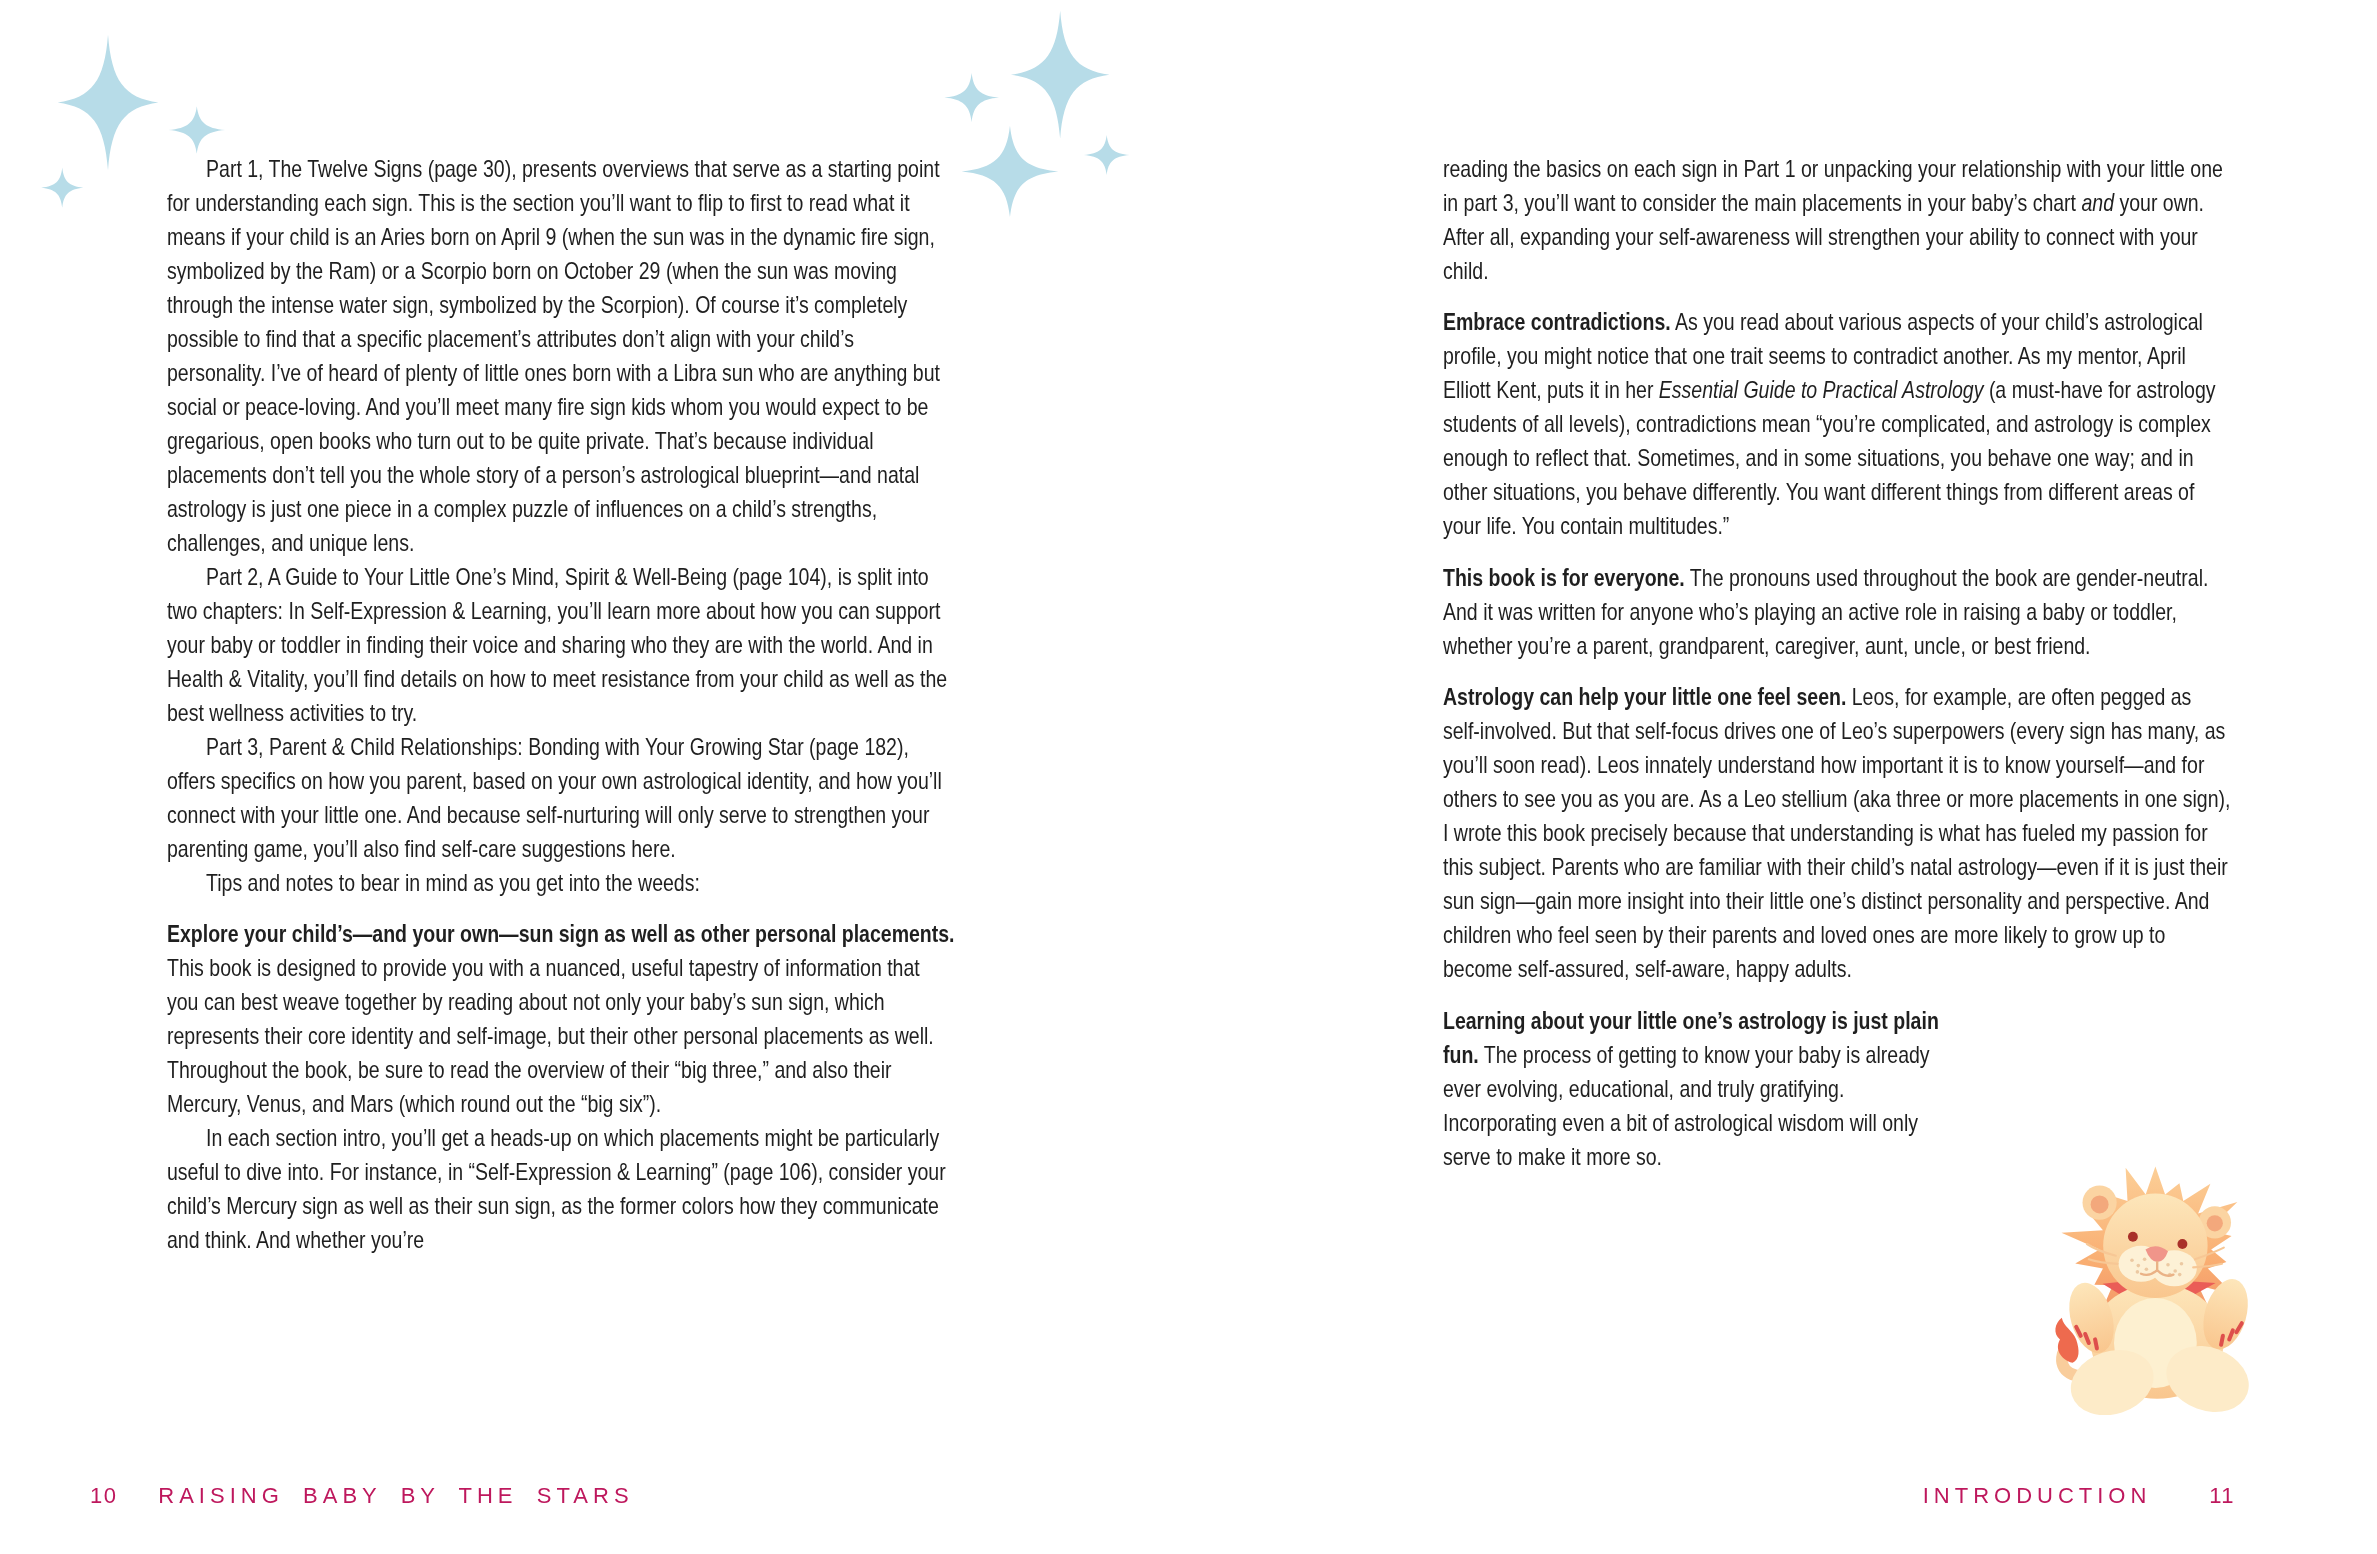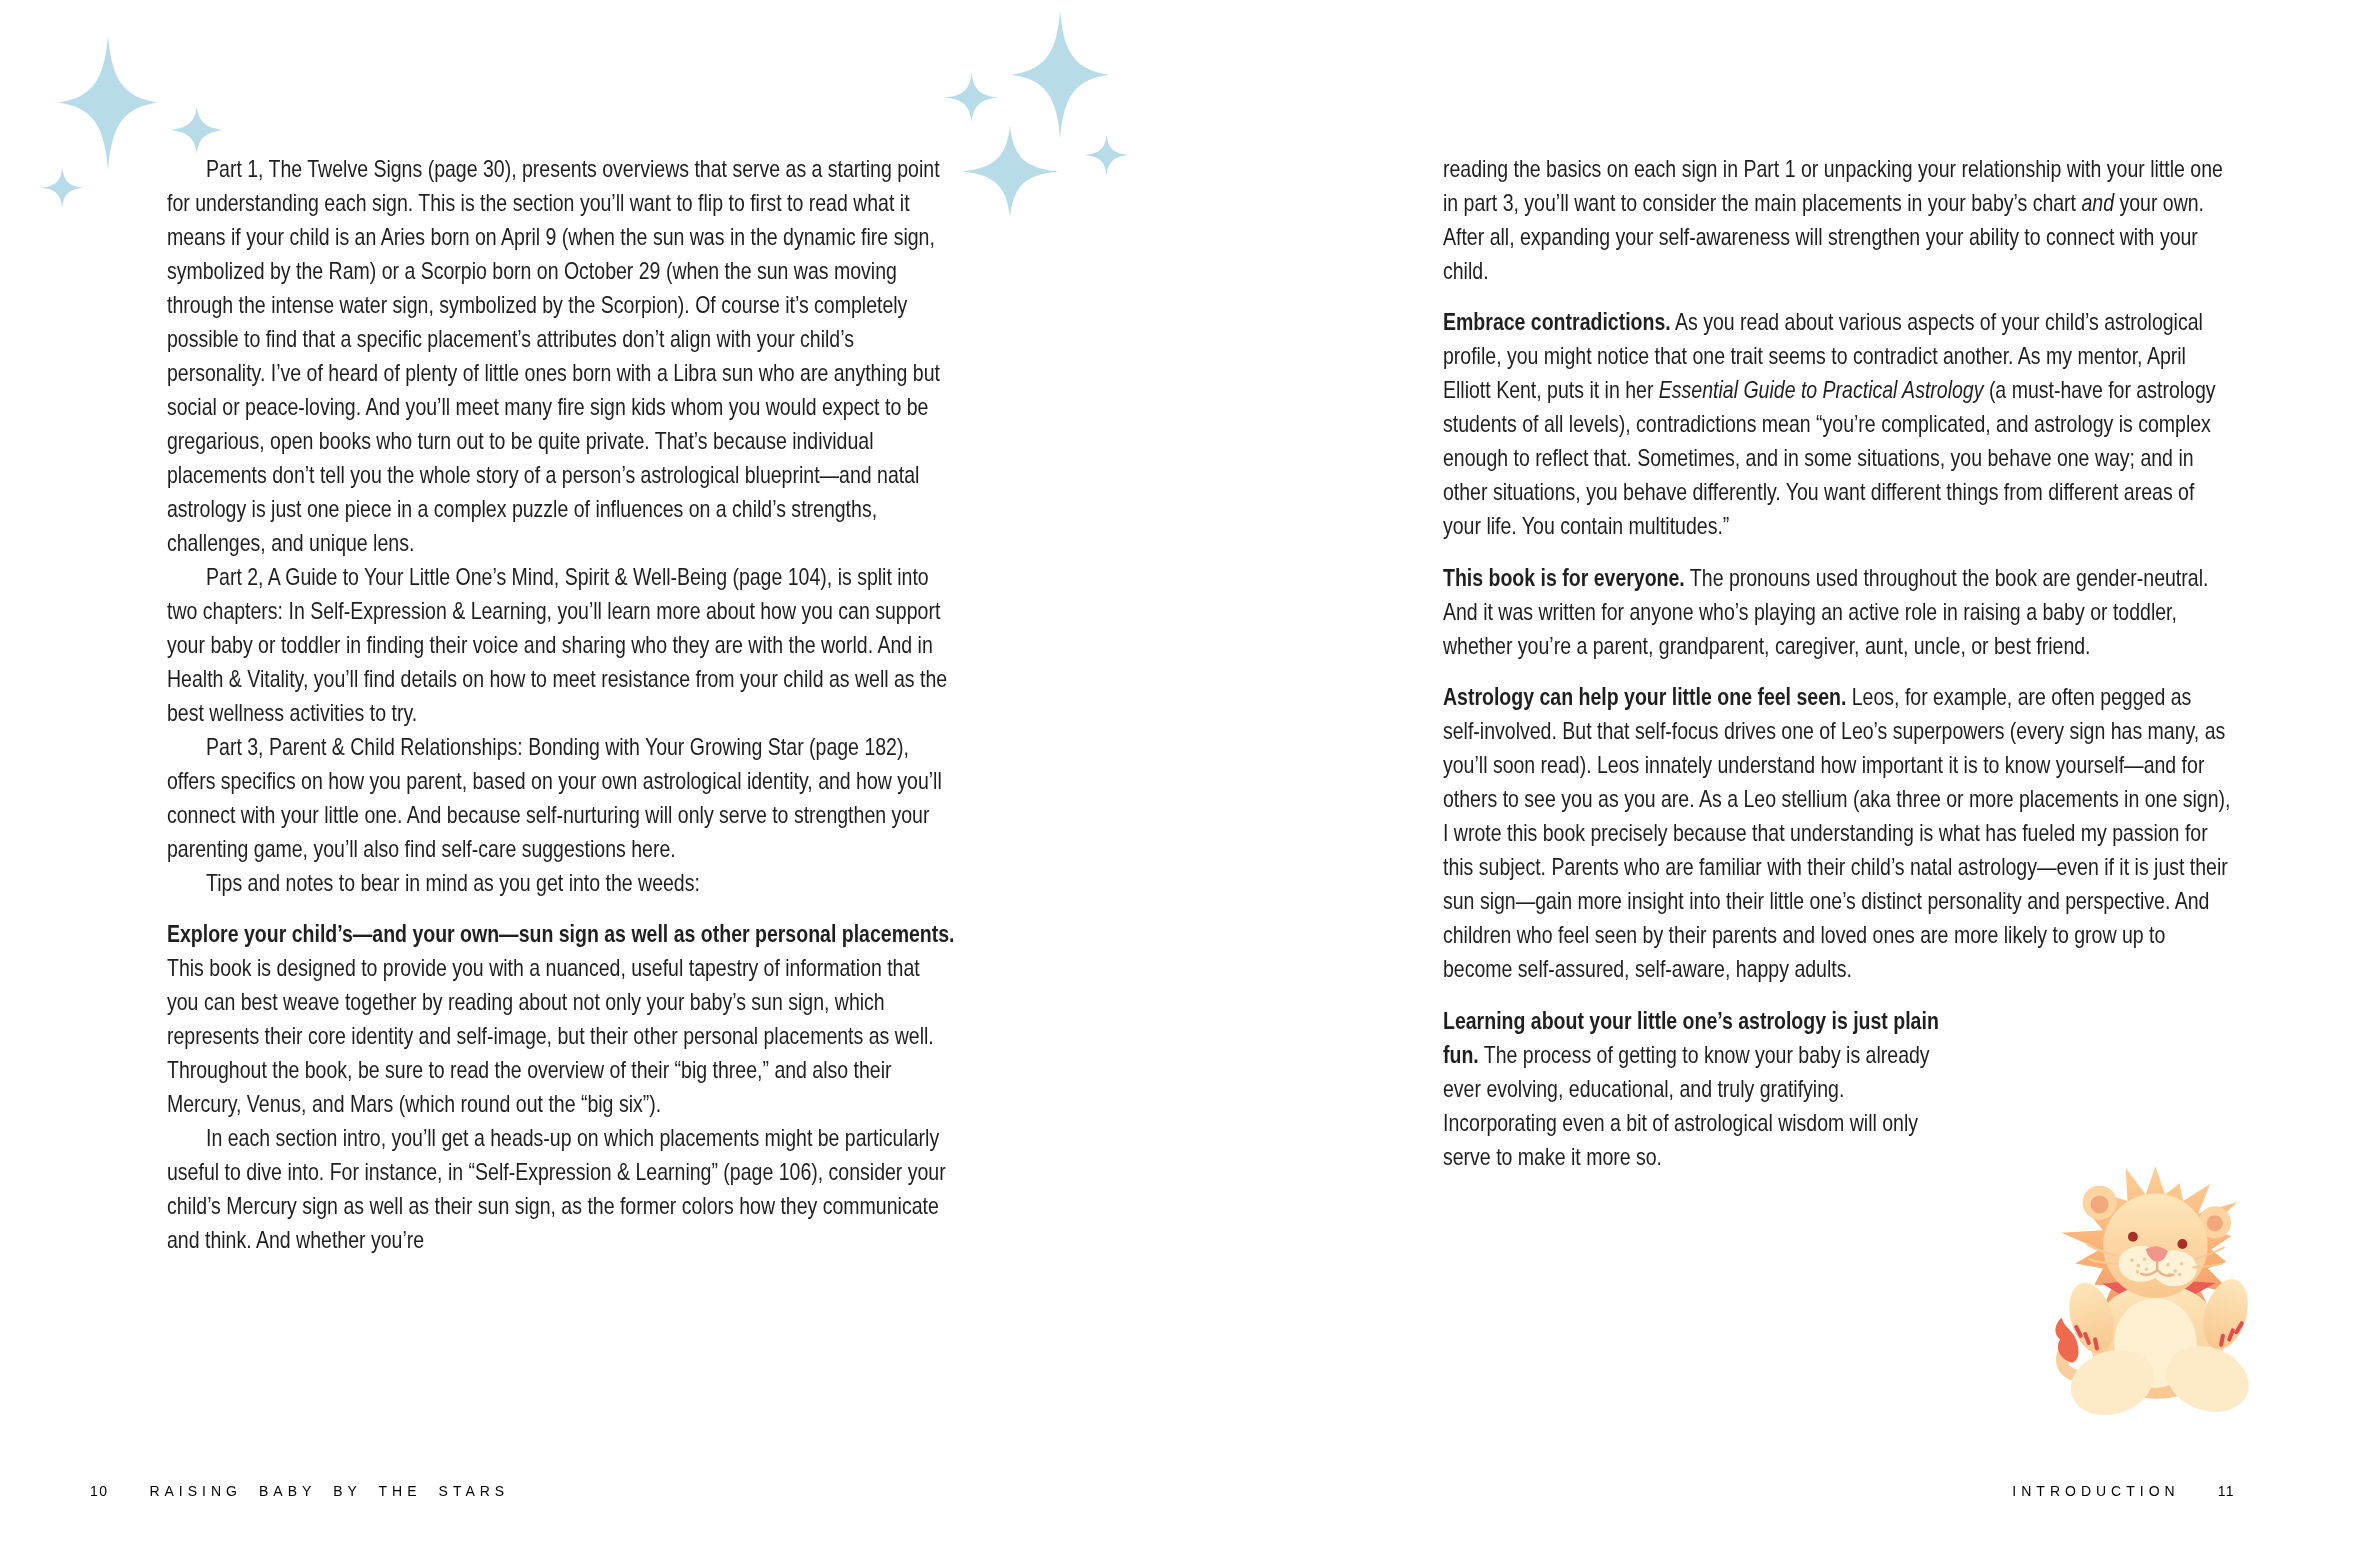--- a/index.html
+++ b/index.html
@@ -16,27 +16,27 @@
   .column.left{left:167px;}
   .column.right{left:1443px;}
   .para{margin:0;}
   .para.indent{text-indent:48px;}
   .para.gap{margin-top:17.4px;}
   .para.narrow{width:629px;}
   .b{font-weight:700;}
   .i{font-style:italic;}
   
   .footer{
-    position:absolute;top:1483px;font-size:14px;color:#000000;
+    position:absolute;top:1483px;font-size:22px;color:#be185d;
     letter-spacing:5px;word-spacing:8.2px;display:flex;align-items:baseline;
   }
   .footer .pagenum{letter-spacing:1.4px;word-spacing:0;}
   .footer-left{left:90px;}
   .footer-left .running{margin-left:41px;}
-  .footer-right{right:75px;}
+  .footer-right{right:75px;gap:20px;}
   .footer-right .pagenum{margin-left:38px;}
   .sparkles,.lion{position:absolute;}
 </style>
 </head>
 <body>
 
 <div class="spread">
 
   <svg width="0" height="0" style="position:absolute" aria-hidden="true">
     <defs>

